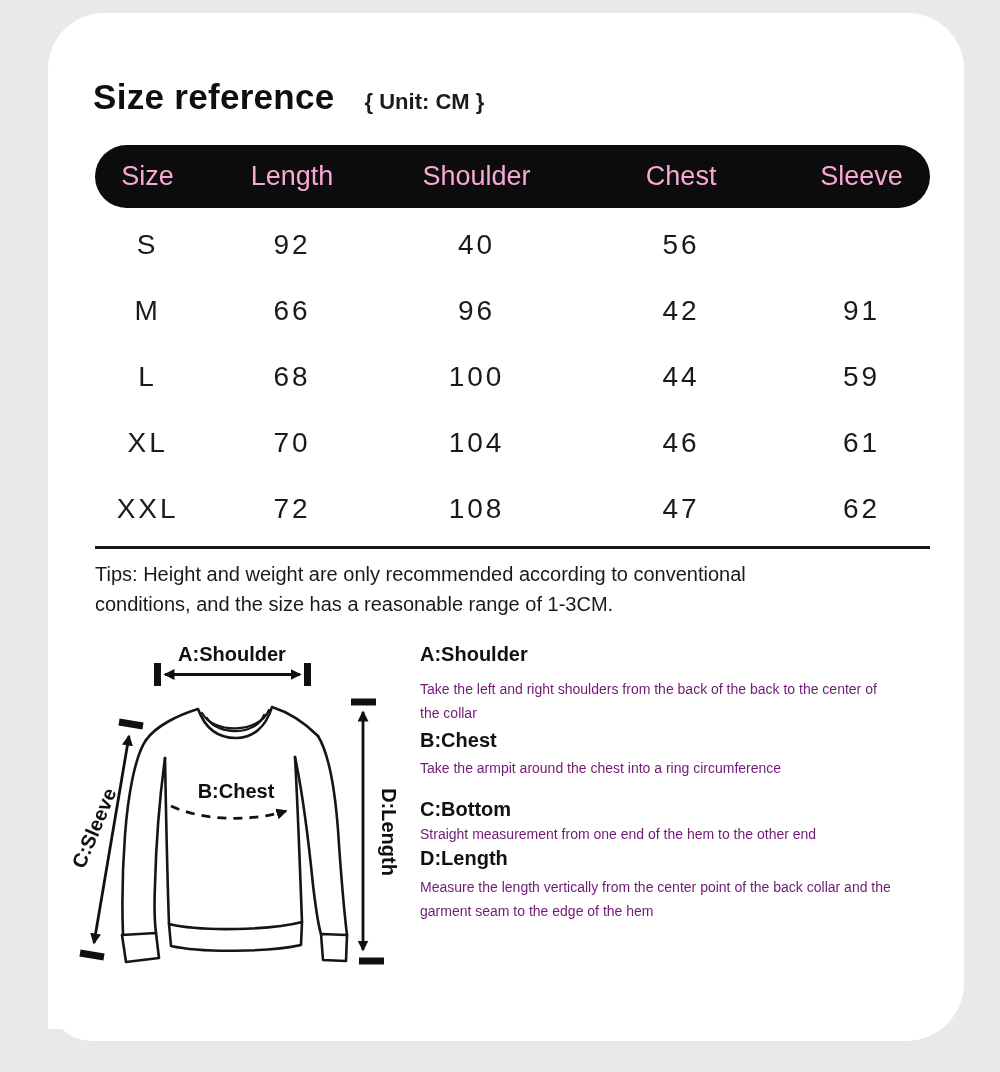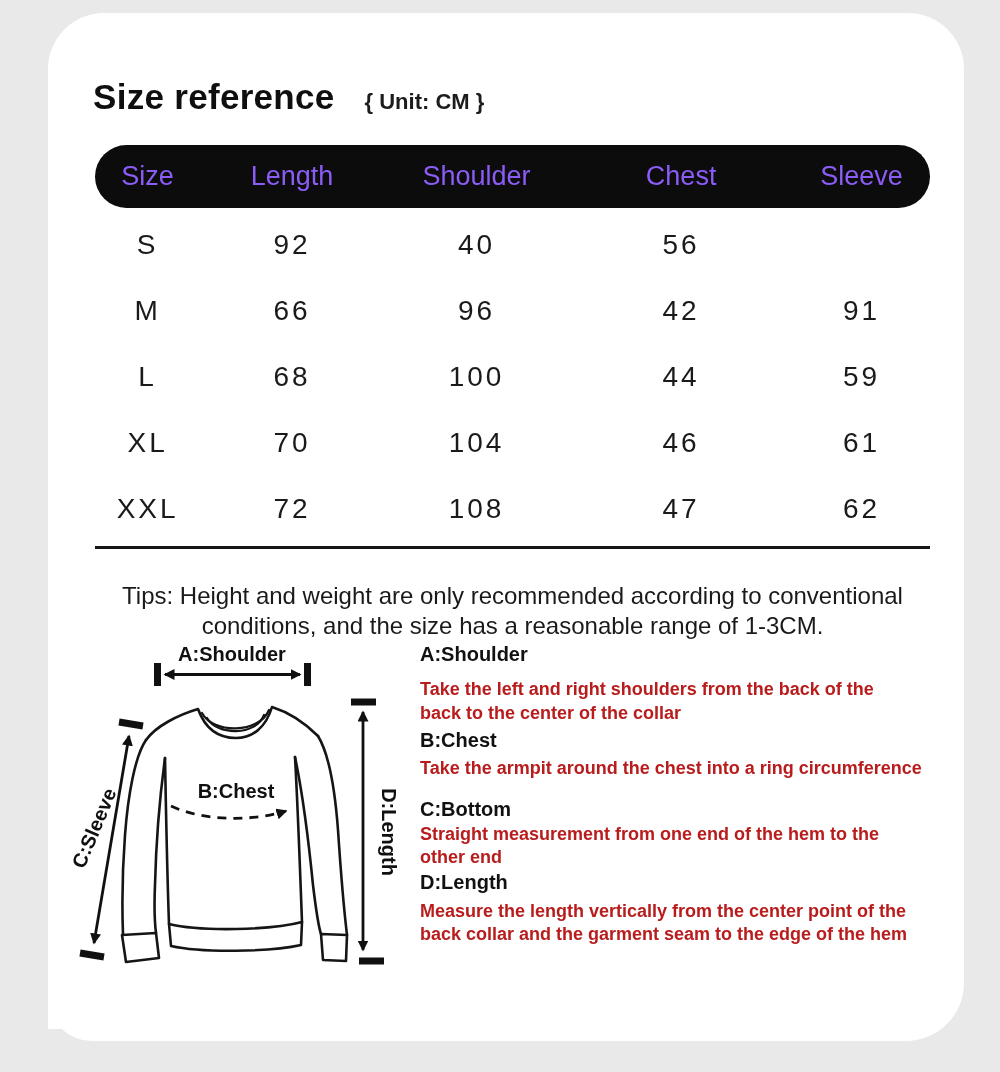--- a/index.html
+++ b/index.html
@@ -29,38 +29,38 @@
   }
   .page-title { font-size:35px; font-weight:700; color:#0f0f0f; letter-spacing:0.3px; }
   .unit-note  { font-size:22px; font-weight:700; color:#1c1c1c; }
   
   .size-table { position:absolute; left:47px; top:132px; width:835px; }
   .thead {
     display:grid; grid-template-columns:12.6% 22% 22.2% 26.8% 16.4%;
     height:63px; align-items:center;
     background:#0c0c0c; border-radius:32px;
   }
-  .thead .th { text-align:center; color:#8b5cf6; font-size:27px; font-weight:400; }
+  .thead .th { text-align:center; color:#f9a8d4; font-size:27px; font-weight:400; }
   .tbody { padding-top:4px; }
   .trow {
     display:grid; grid-template-columns:12.6% 22% 22.2% 26.8% 16.4%;
     height:66px; align-items:center;
   }
   .trow .td { text-align:center; font-size:28px; letter-spacing:3px; color:#1a1a1a; }
   .table-rule { border:none; border-top:3px solid #161616; margin-top:4px; width:835px; }
   
   .tips {
-    position:absolute; left:47px; top:568px; width:835px;
-    text-align:center; font-size:24px; line-height:30px; color:#1a1a1a;
+    position:absolute; left:47px; top:546px; width:835px;
+    text-align:left; font-size:20px; line-height:30px; color:#1a1a1a;
   }
   
   .diagram-svg { position:absolute; left:2px; top:617px; width:360px; height:360px; }
   .descriptions { position:absolute; left:372px; top:629px; width:552px; }
   .descriptions .term { font-size:20px; font-weight:700; line-height:24px; color:#111; }
-  .descriptions .desc { font-size:18px; font-weight:700; line-height:23.5px; color:#b91c1c; }
+  .descriptions .desc { font-size:14px; font-weight:400; line-height:23.5px; color:#701a75; }
   .term-a { margin-top:0; }
   .desc-a { margin-top:12px; max-width:465px; }
   .term-b { margin-top:3px; }
   .desc-b { margin-top:5px; max-width:552px; }
   .term-c { margin-top:16px; }
   .desc-c { margin-top:2px; max-width:475px; }
   .term-d { margin-top:0; }
   .desc-d { margin-top:6px; max-width:515px; }
   
   .svg-label { font-family:"Liberation Sans", sans-serif; font-size:20px; font-weight:700; fill:#101010; }

